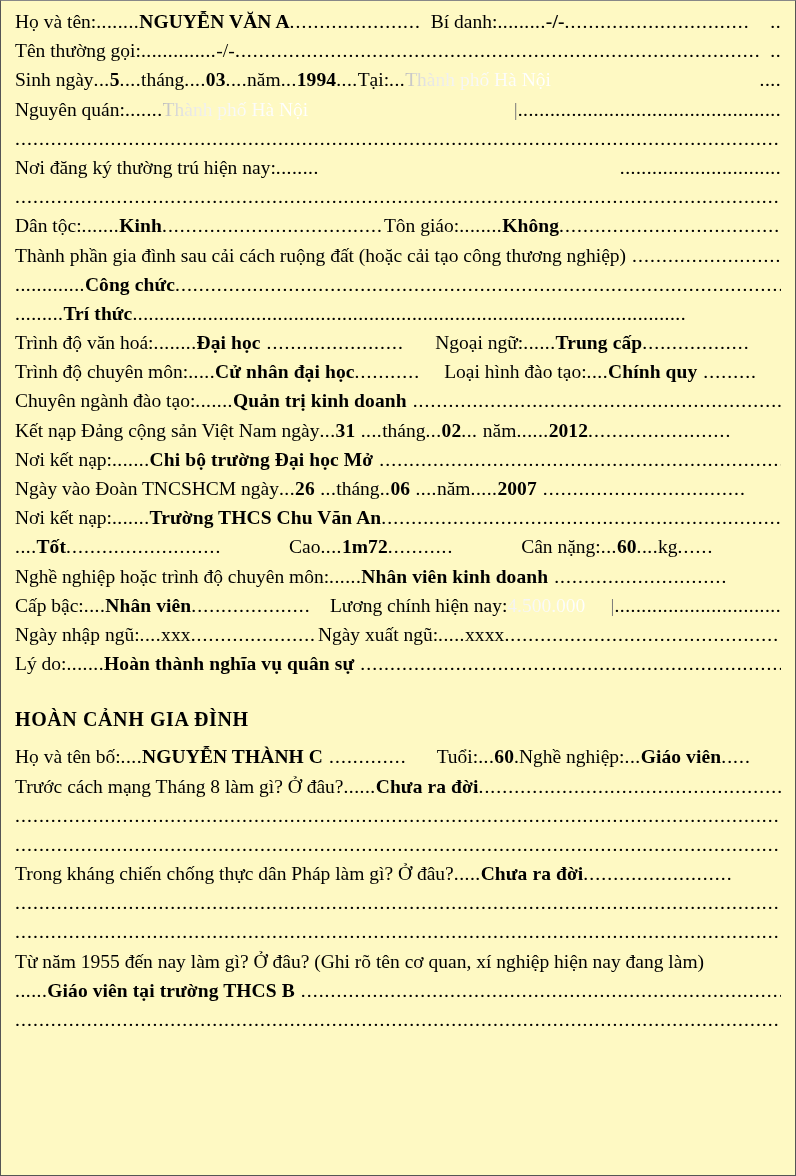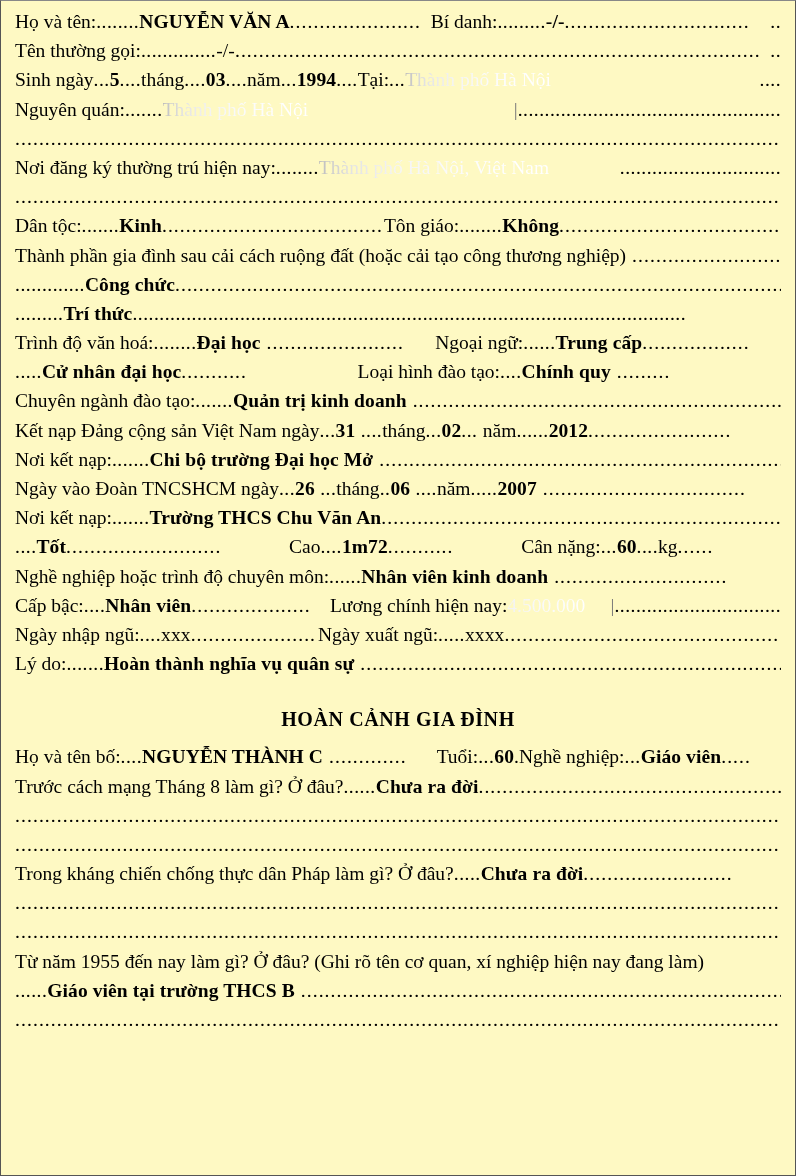--- a/index.html
+++ b/index.html
@@ -86,21 +86,20 @@
     background-clip: text;
     -webkit-text-fill-color: transparent;
   }
   .tickmark {
     color: #777;
     font-weight: normal;
   }
   .section-title {
     height: 46px;
     line-height: 46px;
-    text-align: center;
     font-size: 20px;
     font-weight: bold;
     letter-spacing: 0.6px;
   }
   .gap {
     height: 18px;
   }
   .nowrapseg { flex: 0 0 auto; }
 </style>
 </head>
@@ -156,21 +155,20 @@
     <span class="fill">&nbsp;</span>
     <span class="tickmark nowrapseg">|</span>
     <span class="dots nowrapseg">.................................................</span>
   </div>
 
   <div class="dotrow">.............................................................................................................................................................</div>
 
   <div class="line">
     <span class="lbl nowrapseg">Nơi đăng ký thường trú hiện nay:</span>
     <span class="dots nowrapseg">........</span>
-    <span class="redact nowrapseg">Thành phố Hà Nội, Việt Nam</span>
     <span class="fill">&nbsp;</span>
     <span class="dots nowrapseg">..............................</span>
   </div>
 
   <div class="dotrow">.............................................................................................................................................................</div>
 
   <div class="line">
     <span class="lbl nowrapseg">Dân tộc:</span>
     <span class="dots nowrapseg">.......</span>
     <span class="val nowrapseg">Kinh</span>
@@ -203,20 +201,21 @@
     <span class="dots nowrapseg">........</span>
     <span class="val nowrapseg">Đại học</span>
     <span class="fill">&nbsp;.......................</span>
     <span class="lbl nowrapseg">Ngoại ngữ:</span>
     <span class="dots nowrapseg">......</span>
     <span class="val nowrapseg">Trung cấp</span>
     <span class="fill">..................</span>
   </div>
 
   <div class="line">
+    <span class="lbl nowrapseg">Trình độ chuyên môn:</span>
     <span class="dots nowrapseg">.....</span>
     <span class="val nowrapseg">Cử nhân đại học</span>
     <span class="fill">...........</span>
     <span class="lbl nowrapseg">Loại hình đào tạo:</span>
     <span class="dots nowrapseg">....</span>
     <span class="val nowrapseg">Chính quy</span>
     <span class="fill">&nbsp;.........</span>
   </div>
 
   <div class="line">

